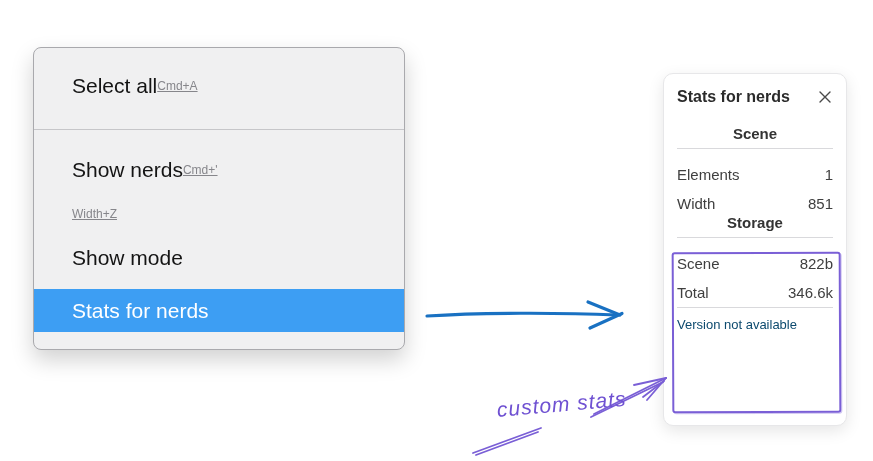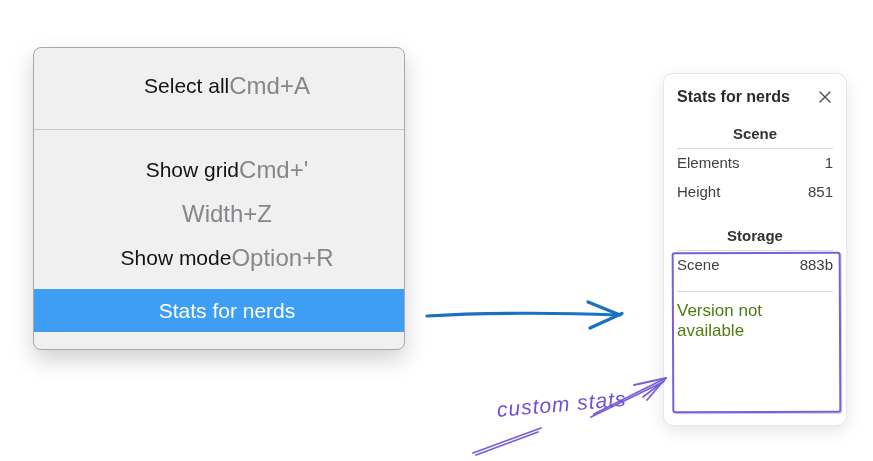--- a/index.html
+++ b/index.html
@@ -7,48 +7,48 @@
   body { position: relative; font-family: "Liberation Sans", sans-serif; }
 
   
   .menu {
     position: absolute; left: 33px; top: 47px; width: 372px; height: 303px;
     background: #f0f0f1; border: 1px solid #a9a9ad; border-radius: 8px;
     box-shadow: 0 10px 22px rgba(0,0,0,0.18);
     padding-top: 16px; overflow: hidden;
   }
   .menu-row {
-    height: 44px; display: flex; align-items: center; justify-content: center;
+    height: 44px; display: flex; align-items: center; justify-content: flex-start;
     padding: 0 22px 0 38px; font-size: 21px; color: #141414; cursor: default;
   }
-  .menu-row .shortcut { color: #86868b; font-size: 24px; }
+  .menu-row .shortcut { color: #86868b; font-size: 12px; text-decoration: underline; }
   .menu-divider { height: 0; border-top: 1px solid #c6c6c9; margin: 21px 0 18px 0; }
   .menu-row.highlighted {
     background: #3d9ef3; color: #ffffff; height: 43px; margin-top: 9px;
   }
   .menu-row.highlighted .shortcut { color: rgba(255,255,255,0.62); }
 
   
   .panel {
     position: absolute; left: 663px; top: 73px; width: 184px; height: 353px;
     background: #ffffff; border: 1px solid #e7e7e9; border-radius: 10px;
     box-shadow: 0 5px 16px rgba(0,0,0,0.10);
     padding: 14px 13px 10px 13px; color: #3b3b3b;
   }
   .panel-header { display: flex; align-items: center; justify-content: space-between; }
   .panel-title { font-size: 16px; font-weight: bold; color: #2b2b2b; }
   .close-btn { width: 16px; height: 16px; display: flex; align-items: center; justify-content: center; cursor: pointer; }
   .section-heading { text-align: center; font-weight: bold; font-size: 15px; color: #333333; }
   .rule { border-top: 1px solid #d9d9dc; margin: 6px 0 5px 0; }
-  .stat-row { display: flex; justify-content: space-between; font-size: 15px; color: #3f3f3f; height: 29px; align-items: flex-start; }
+  .stat-row { display: flex; justify-content: space-between; font-size: 15px; color: #3f3f3f; height: 29px; align-items: flex-end; }
   .sec-scene { margin-top: 19px; }
-  .sec-storage { margin-top: 13px; }
+  .sec-storage { }
   .sec-storage .section-heading { padding-top: 2px; }
   .sec-version { margin-top: 6px; }
-  .version-note { font-size: 17px; color: #4d7c0f; margin-top: 9px; }
+  .version-note { font-size: 13px; color: #0c4a6e; margin-top: 9px; }
 
   
   .sketch-box {
     position: absolute; left: 672px; top: 252px; width: 169px; height: 161px;
     border: 2px solid #7a5fd6; border-radius: 3px;
     transform: rotate(-0.25deg);
     box-shadow: 1px 1px 0 rgba(122,95,214,0.35);
     pointer-events: none;
   }
   .annot-svg { position: absolute; pointer-events: none; }
@@ -62,29 +62,28 @@
 </head>
 <body>
 
 <div class="menu">
   <div class="menu-row">
     <span>Select all</span>
     <span class="shortcut">Cmd+A</span>
   </div>
   <div class="menu-divider"></div>
   <div class="menu-row">
-    <span>Show grid</span>
+    <span>Show nerds</span>
     <span class="shortcut">Cmd+'</span>
   </div>
   <div class="menu-row">
     <span class="shortcut">Width+Z</span>
   </div>
   <div class="menu-row">
     <span>Show mode</span>
-    <span class="shortcut">Option+R</span>
   </div>
   <div class="menu-row highlighted">
     <span>Stats for nerds</span>
   </div>
 </div>
 
 <div class="panel">
   <div class="panel-header">
     <span class="panel-title">Stats for nerds</span>
     <span class="close-btn">
@@ -95,31 +94,35 @@
   </div>
 
   <div class="sec-scene">
     <div class="section-heading">Scene</div>
     <div class="rule"></div>
     <div class="stat-row">
       <span>Elements</span>
       <span>1</span>
     </div>
     <div class="stat-row">
-      <span>Height</span>
+      <span>Width</span>
       <span>851</span>
     </div>
   </div>
 
   <div class="sec-storage">
     <div class="section-heading">Storage</div>
     <div class="rule"></div>
     <div class="stat-row">
       <span>Scene</span>
-      <span>883b</span>
+      <span>822b</span>
+    </div>
+    <div class="stat-row">
+      <span>Total</span>
+      <span>346.6k</span>
     </div>
   </div>
 
   <div class="sec-version">
     <div class="rule"></div>
     <div class="version-note">Version not available</div>
   </div>
 </div>
 
 <div class="sketch-box"></div>

